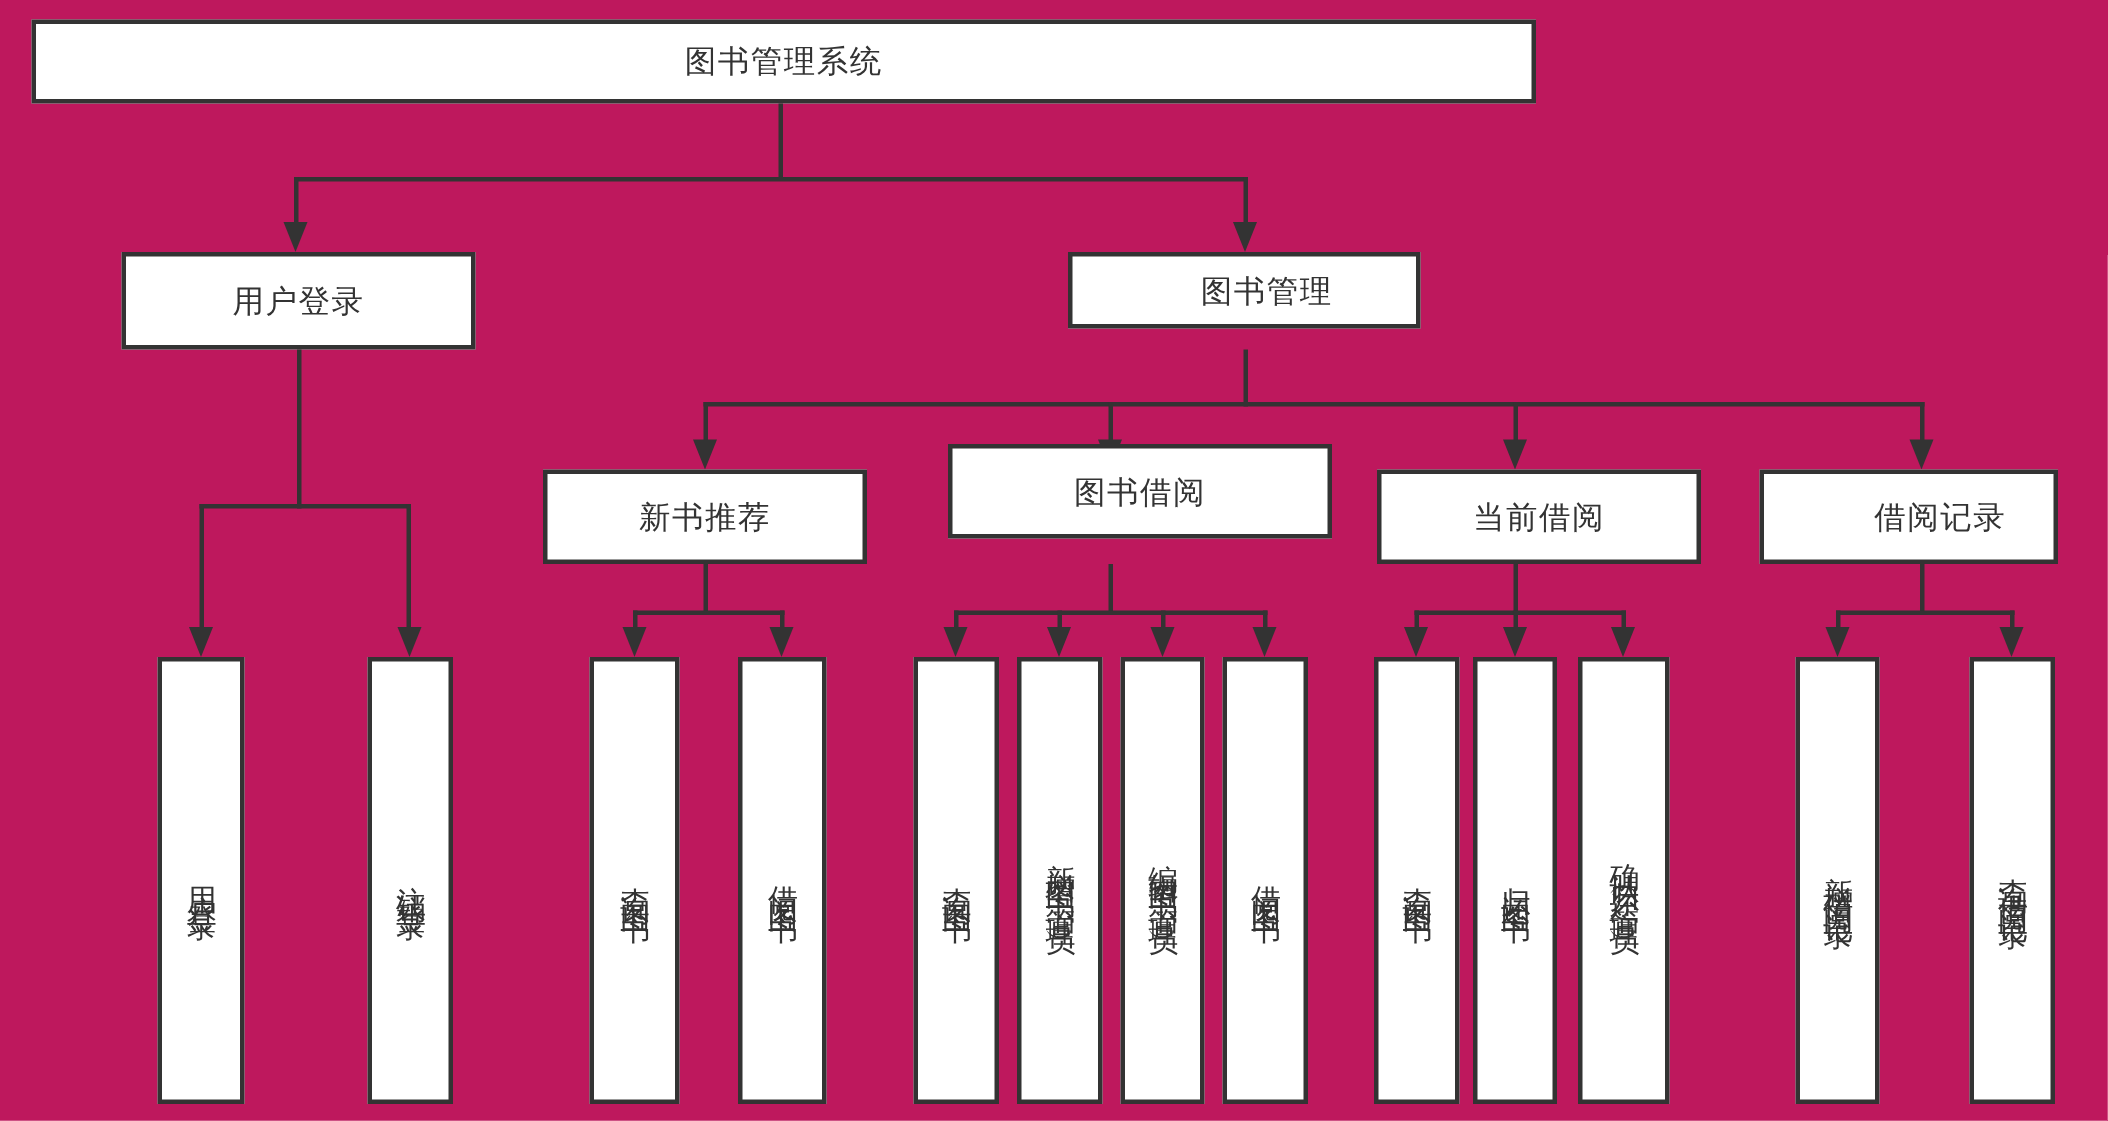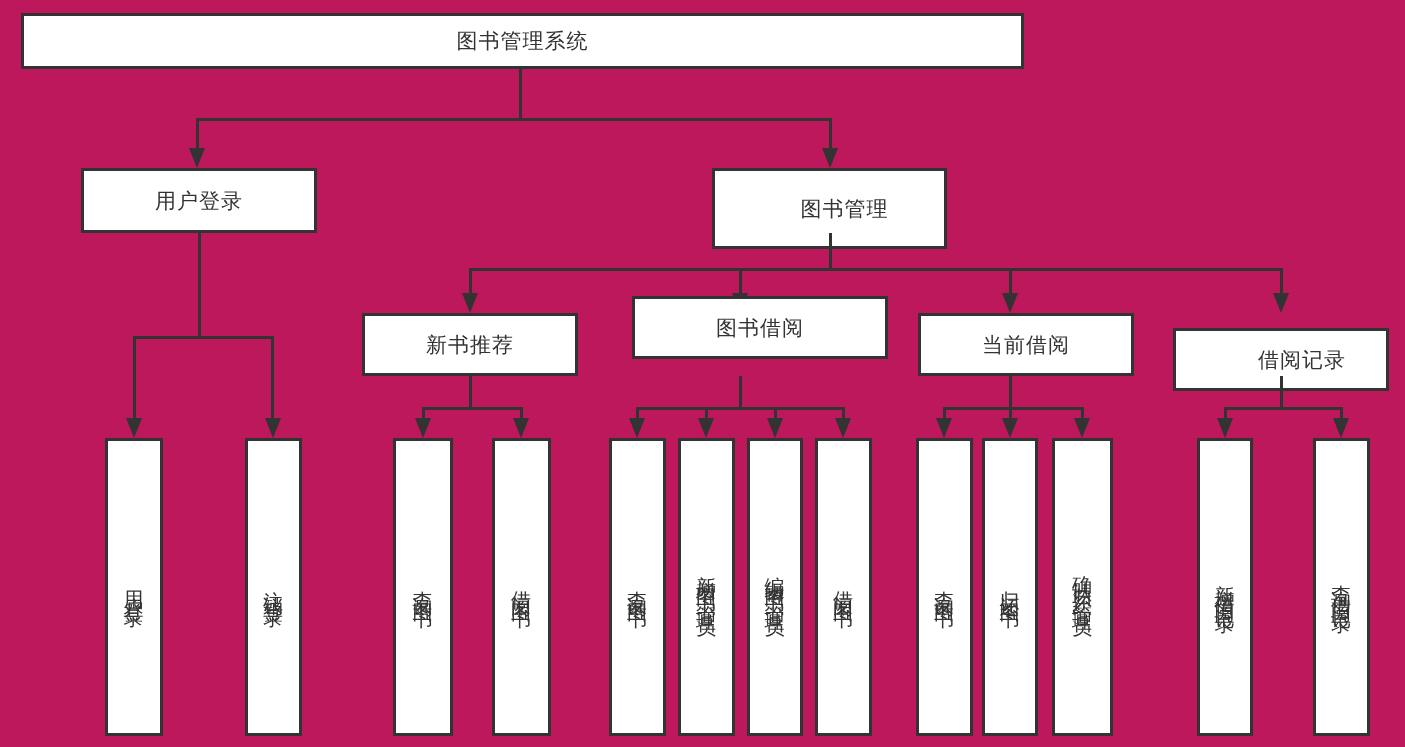--- a/index.html
+++ b/index.html
@@ -76,21 +76,21 @@
   <div class="vline" style="left:519px;top:69px;height:51px;"></div>
   <div class="hline" style="left:196px;top:118px;width:636px;"></div>
   <div class="vline" style="left:196px;top:118px;height:32px;"></div>
   <div class="arrow" style="left:189px;top:148px;"></div>
   <div class="vline" style="left:829px;top:118px;height:32px;"></div>
   <div class="arrow" style="left:822px;top:148px;"></div>
 
   <div class="box hbox" style="left:81px;top:168px;width:236px;height:65px;">
     <span>用户登录</span>
   </div>
-  <div class="box hbox" style="left:712px;top:168px;width:235px;height:81px;padding-left:30px;">
+  <div class="box hbox" style="left:712px;top:168px;width:235px;height:51px;padding-left:30px;">
     <span>图书管理</span>
   </div>
 
   <div class="vline" style="left:198px;top:233px;height:106px;"></div>
   <div class="hline" style="left:133px;top:336px;width:141px;"></div>
   <div class="vline" style="left:133px;top:336px;height:84px;"></div>
   <div class="arrow" style="left:126px;top:418px;"></div>
   <div class="vline" style="left:271px;top:336px;height:84px;"></div>
   <div class="arrow" style="left:265px;top:418px;"></div>
 
@@ -107,21 +107,21 @@
 
   <div class="box hbox" style="left:362px;top:313px;width:216px;height:63px;">
     <span>新书推荐</span>
   </div>
   <div class="box hbox" style="left:632px;top:296px;width:256px;height:63px;text-align:right;">
     <span>图书借阅</span>
   </div>
   <div class="box hbox" style="left:902px;top:313px;width:216px;height:63px;margin-left:16px;">
     <span>当前借阅</span>
   </div>
-  <div class="box hbox" style="left:1173px;top:328px;width:216px;height:63px;padding-left:42px;">
+  <div class="box hbox" style="left:1173px;top:313px;width:199px;height:63px;padding-left:42px;">
     <span>借阅记录</span>
   </div>
 
   <div class="vline" style="left:469px;top:376px;height:34px;"></div>
   <div class="hline" style="left:422px;top:407px;width:101px;"></div>
   <div class="vline" style="left:422px;top:407px;height:14px;"></div>
   <div class="arrow" style="left:415px;top:418px;"></div>
   <div class="vline" style="left:520px;top:407px;height:14px;"></div>
   <div class="arrow" style="left:513px;top:418px;"></div>
 

